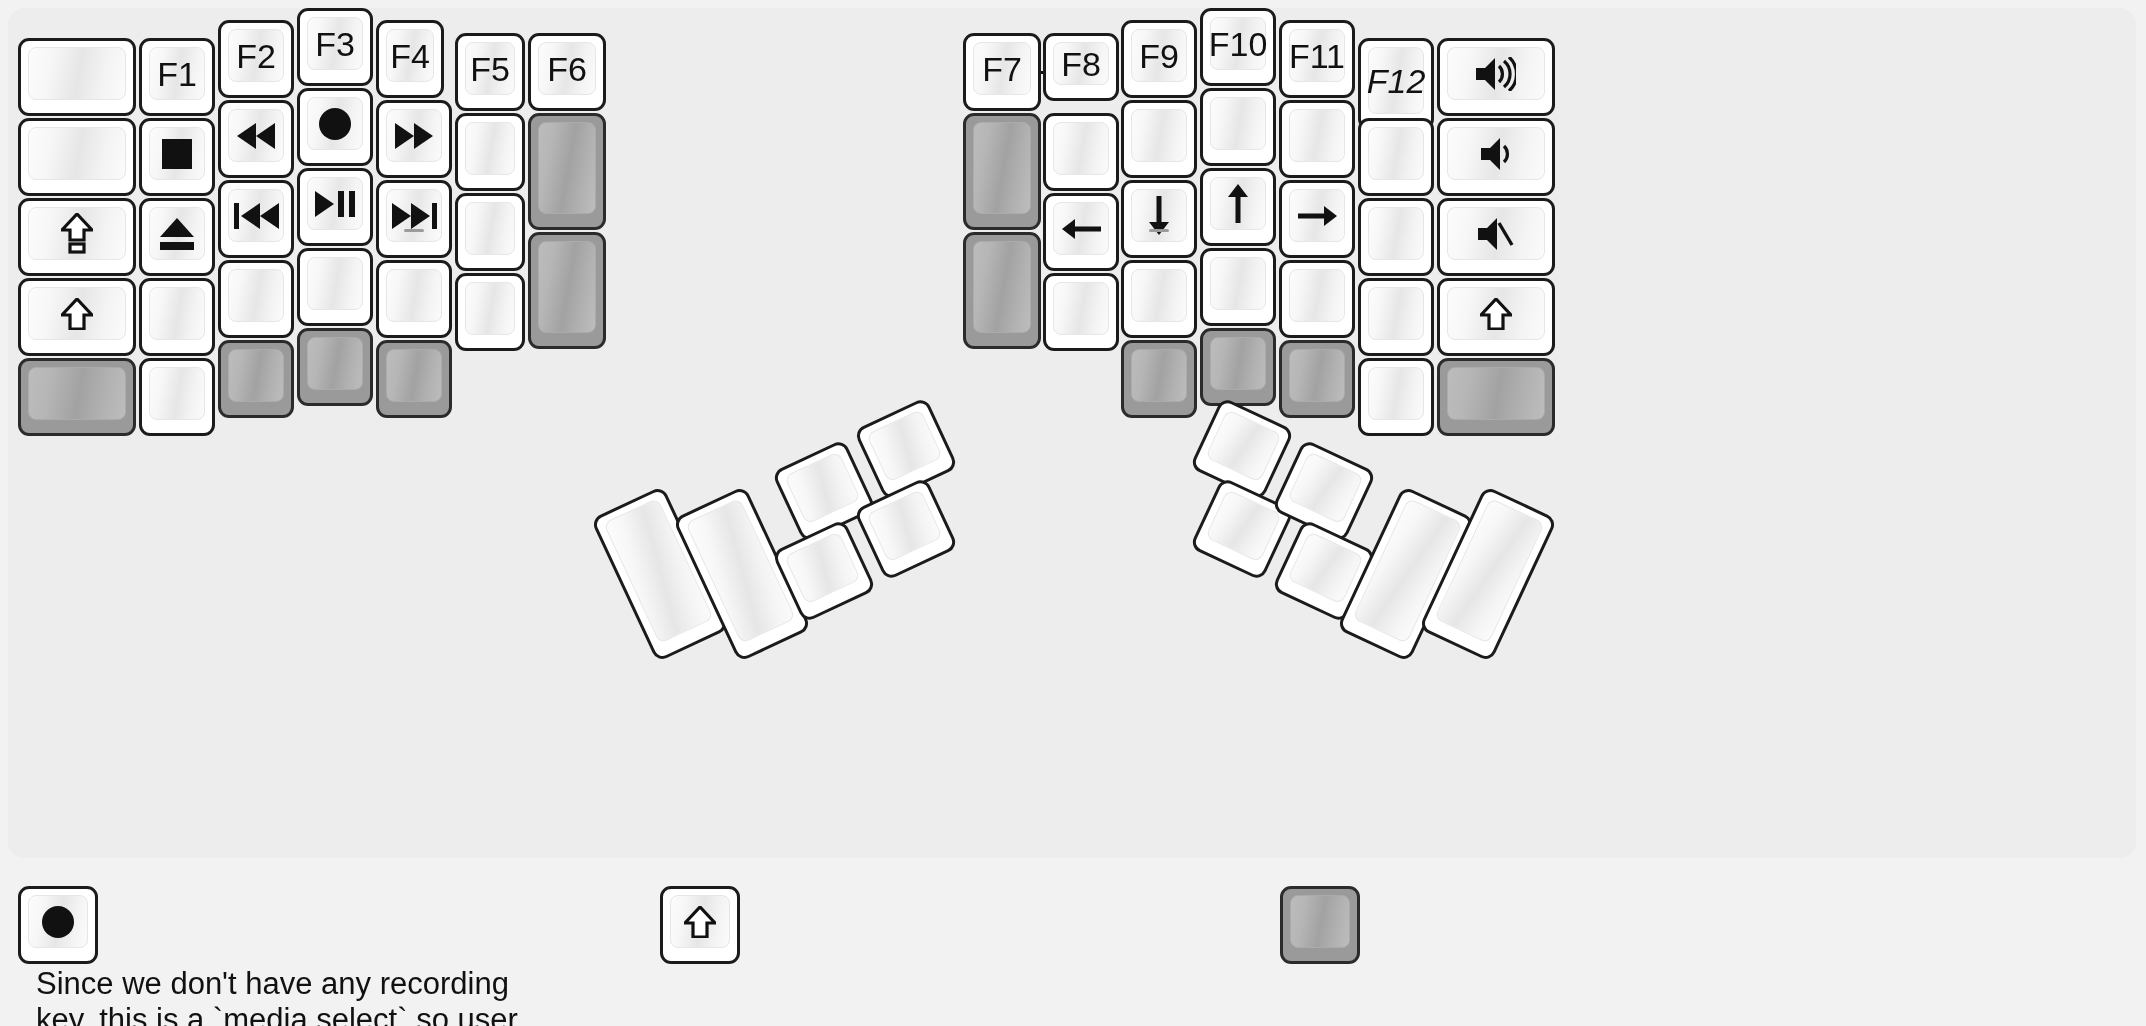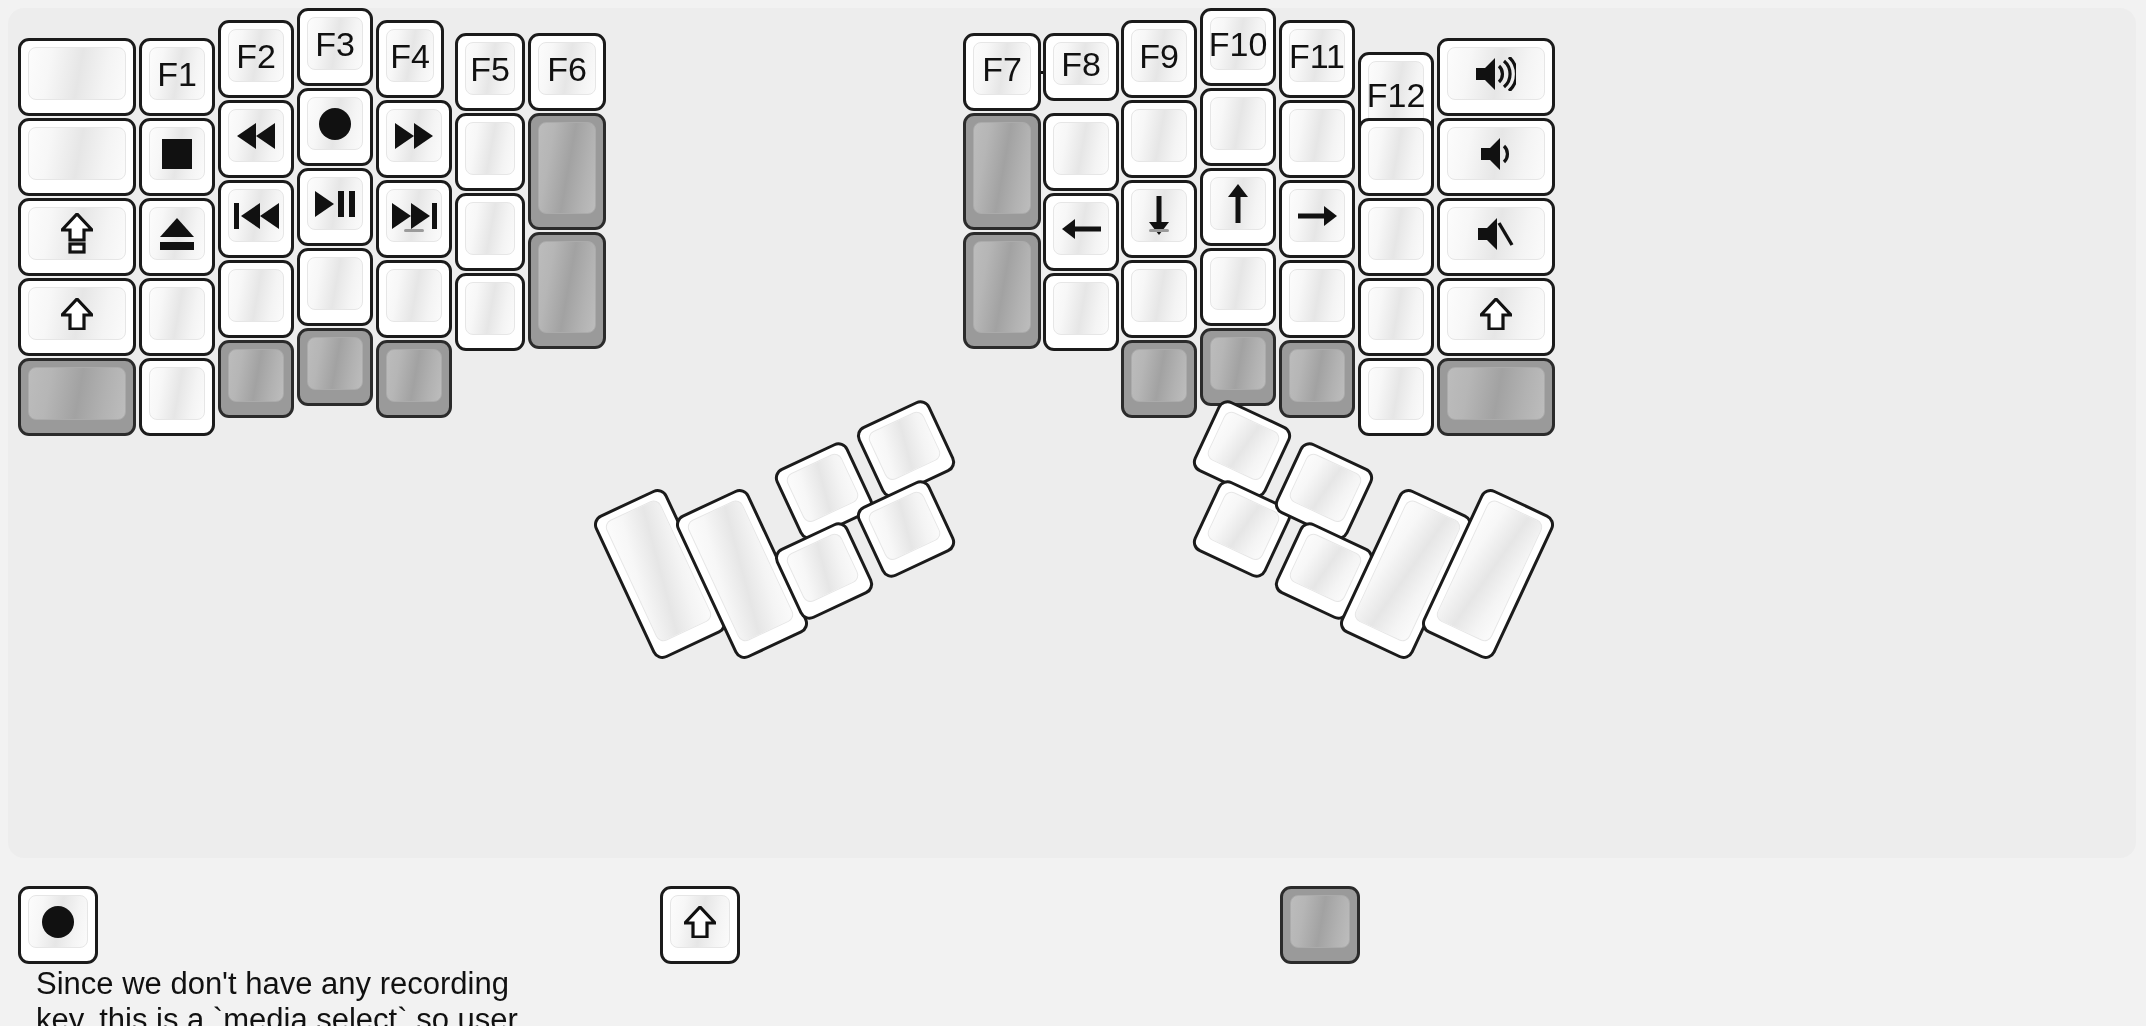--- a/index.html
+++ b/index.html
@@ -414,21 +414,21 @@
       <div class="key" style="left: 1279px; top: 260px; width: 76px; height: 78px;">
         <div class="cap">
           <div class="legend"></div>
         </div>
       </div>
       <div class="key trans" style="left: 1279px; top: 340px; width: 76px; height: 78px;">
         <div class="cap">
           <div class="legend"></div>
         </div>
       </div>
-      <div class="key" style="left: 1358px; top: 52px; width: 76px; height: 92px;">
+      <div class="key" style="left: 1358px; top: 38px; width: 76px; height: 92px; font-style: italic;">
         <div class="cap">
           <div class="legend">F12</div>
         </div>
       </div>
       <div class="key" style="left: 1358px; top: 118px; width: 76px; height: 78px;">
         <div class="cap">
           <div class="legend"></div>
         </div>
       </div>
       <div class="key" style="left: 1358px; top: 198px; width: 76px; height: 78px;">

